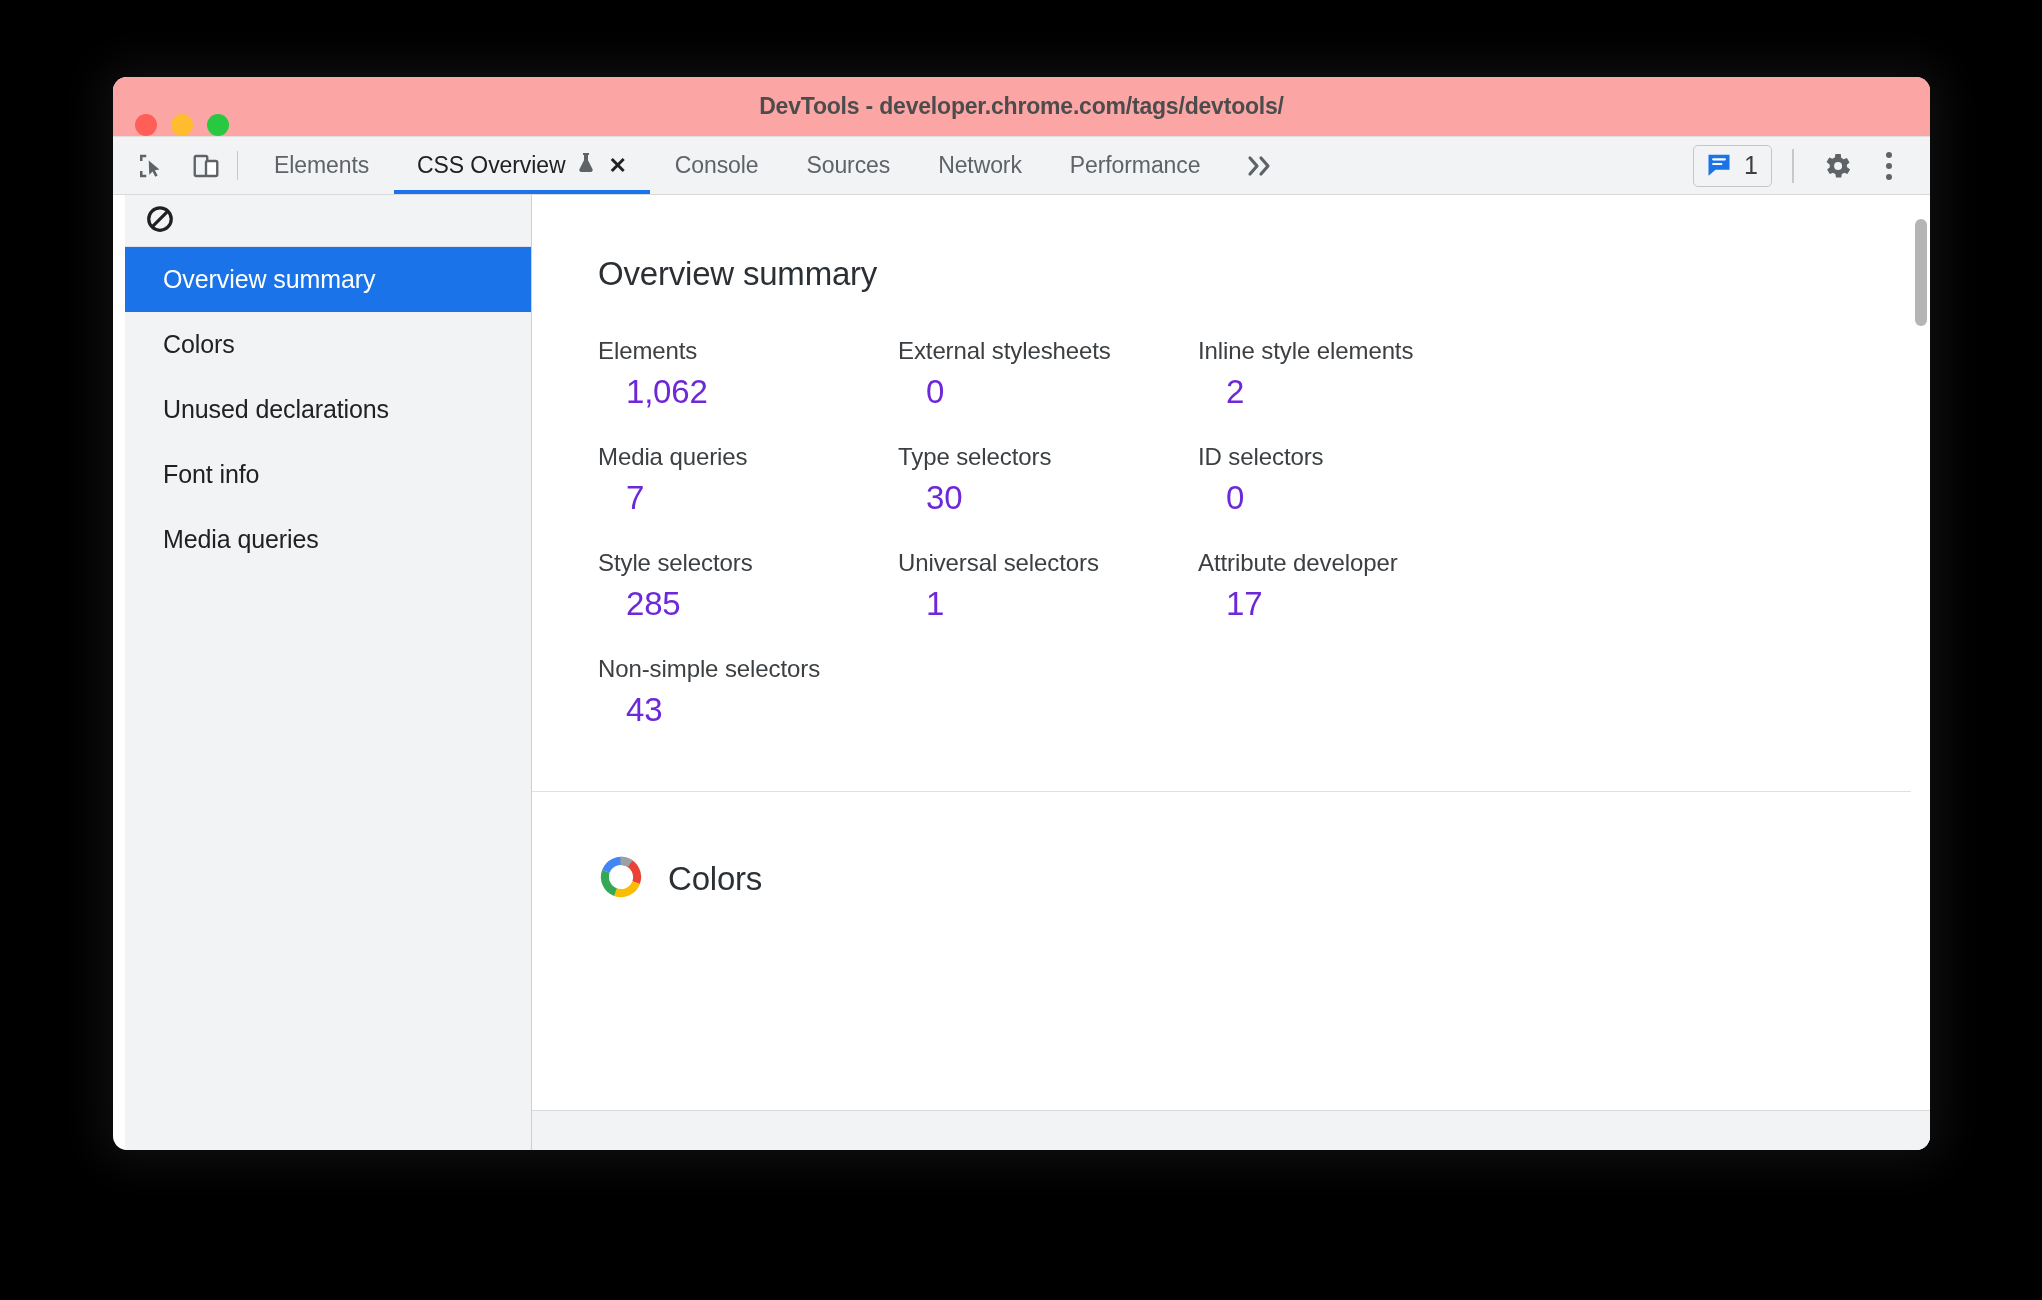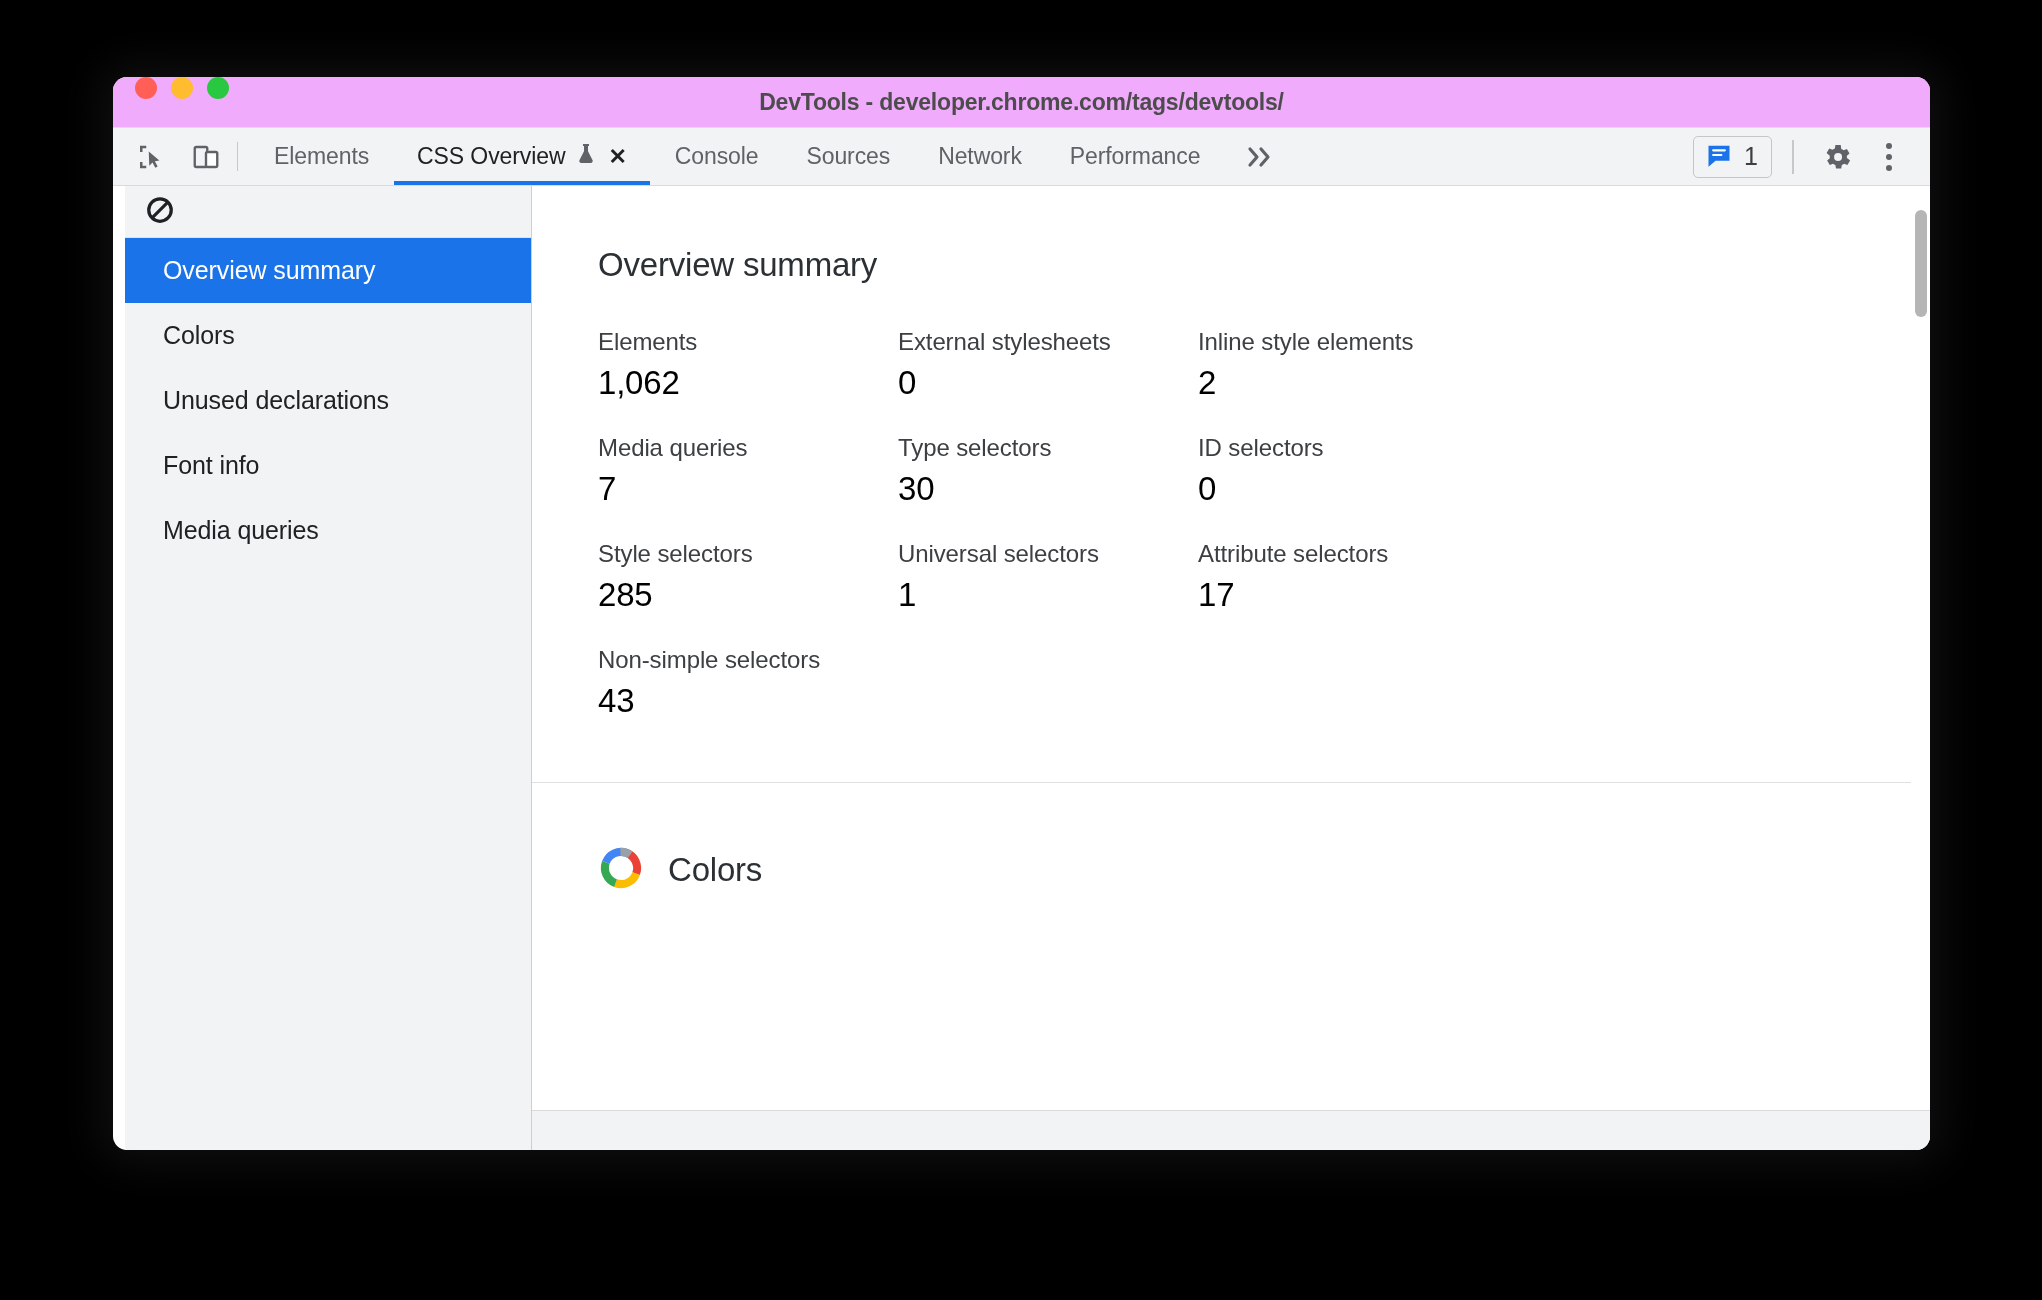--- a/index.html
+++ b/index.html
@@ -20,25 +20,25 @@
     border-radius: 14px;
     box-shadow: 0 0 44px 14px rgba(255,255,255,0.06);
     overflow: hidden;
     display: flex;
     flex-direction: column;
   }
 
   
   .titlebar {
     position: relative;
-    height: 51px;
-    background: #f0abfc;
+    height: 60px;
+    background: #fca5a5;
     border-bottom: 1px solid #e3dedd;
     display: flex;
-    align-items: flex-start;
+    align-items: flex-end;
     flex: 0 0 auto;
   }
   .traffic {
     display: flex; align-items: center; gap: 14px;
     margin-left: 22px;
   }
   .light { width: 22px; height: 22px; border-radius: 50%; display: block; }
   .light.red    { background: #ff5f57; }
   .light.yellow { background: #febc2e; }
   .light.green  { background: #28c840; }
@@ -158,21 +158,21 @@
   .stats-grid {
     display: grid;
     grid-template-columns: 300px 300px 340px;
     row-gap: 32px;
   }
   .stat-label {
     font-size: 24px; color: #3c4043; letter-spacing: -0.1px;
     margin-bottom: 8px;
   }
   .stat-value {
-    font-size: 33px; color: #000000; letter-spacing: -0.2px;
+    font-size: 33px; color: #6d28d9; letter-spacing: -0.2px; margin-left: 28px;
   }
   .section-div {
     margin-top: 62px;
     border-top: 1px solid #e0e0e0;
   }
   .colors-section {
     display: flex; align-items: center; gap: 24px;
     padding: 62px 0 0 66px;
   }
   .colors-title { font-size: 33px; color: #2b3035; letter-spacing: -0.2px; }
@@ -351,21 +351,21 @@
               <div>
                 <div class="stat-label">Style selectors</div>
                 <div class="stat-value">285</div>
               </div>
               <div>
                 <div class="stat-label">Universal selectors</div>
                 <div class="stat-value">1</div>
               </div>
 
               <div>
-                <div class="stat-label">Attribute selectors</div>
+                <div class="stat-label">Attribute developer</div>
                 <div class="stat-value">17</div>
               </div>
               <div>
                 <div class="stat-label">Non-simple selectors</div>
                 <div class="stat-value">43</div>
               </div>
               <div></div>
             </div>
           </div>
 

